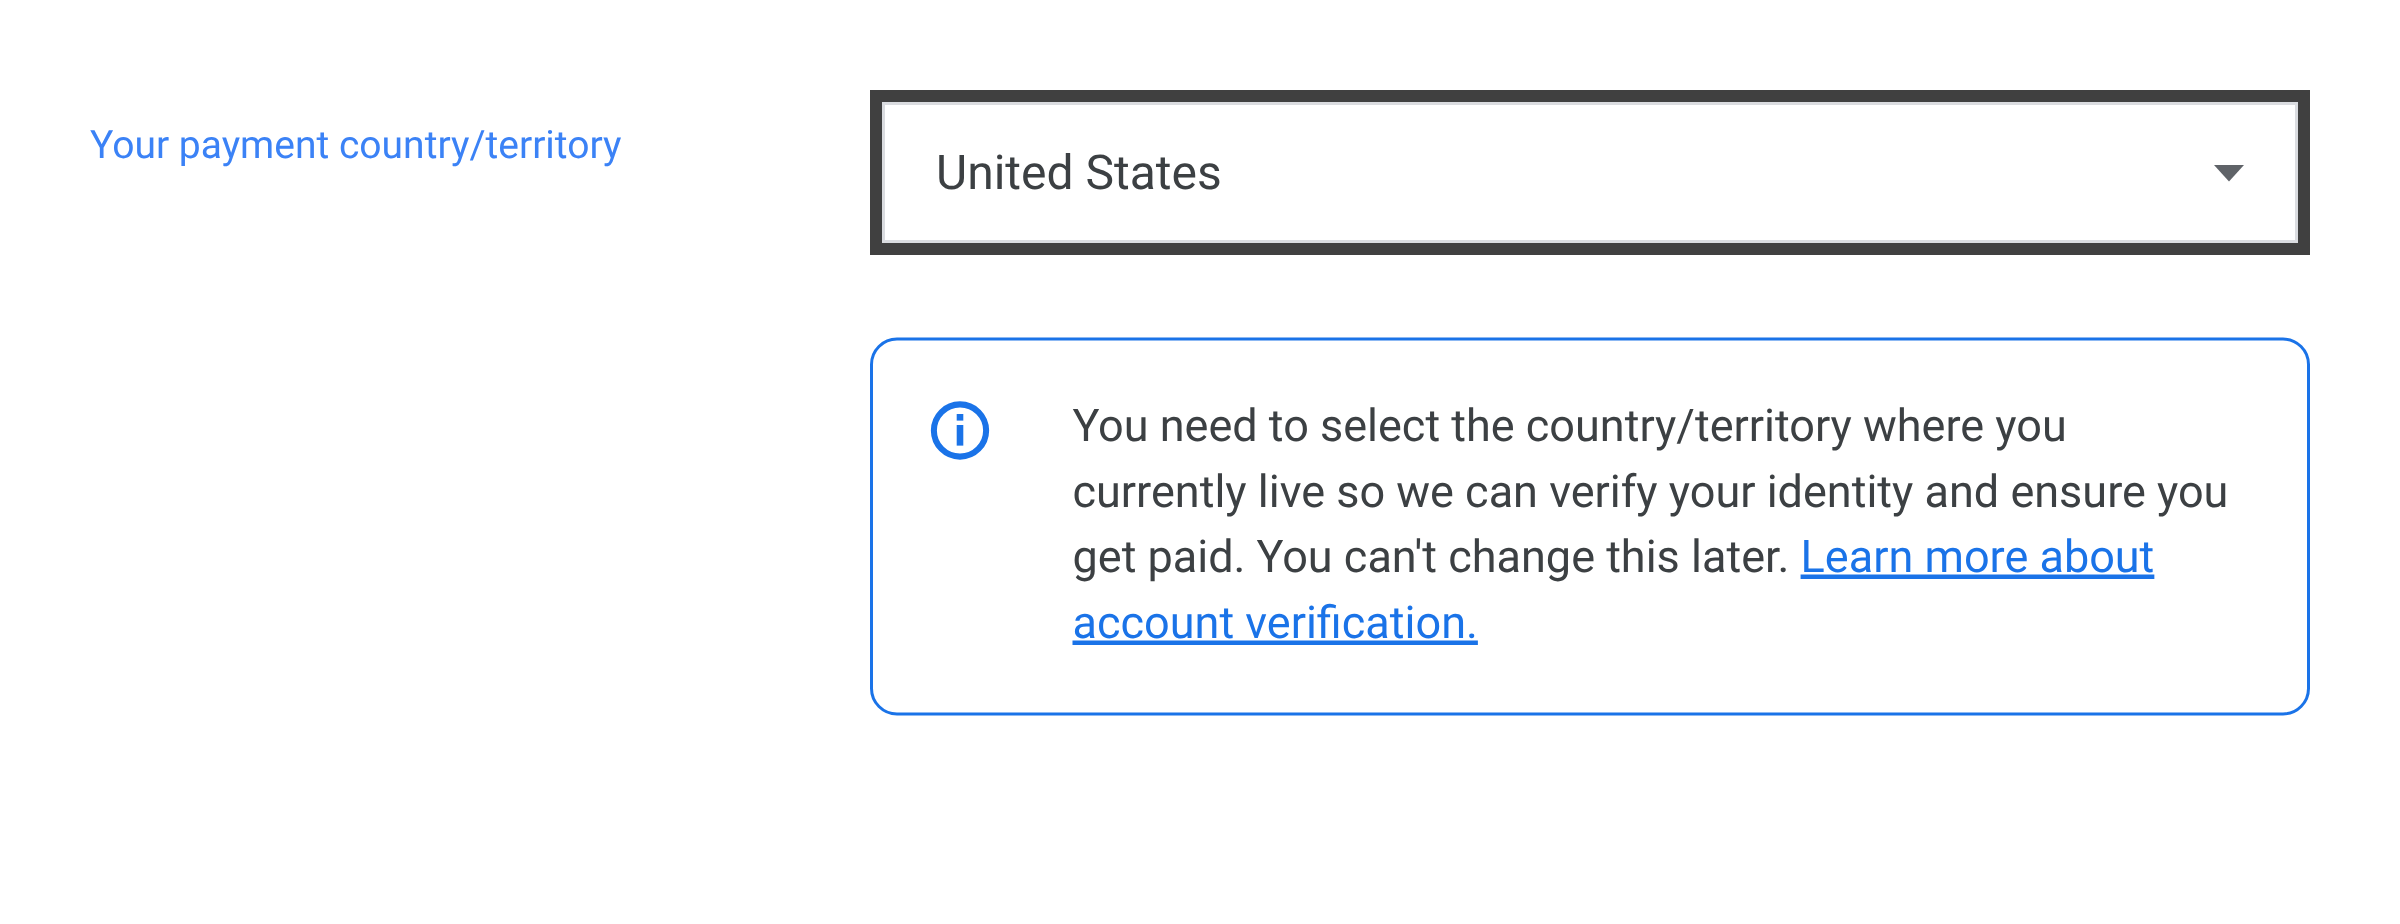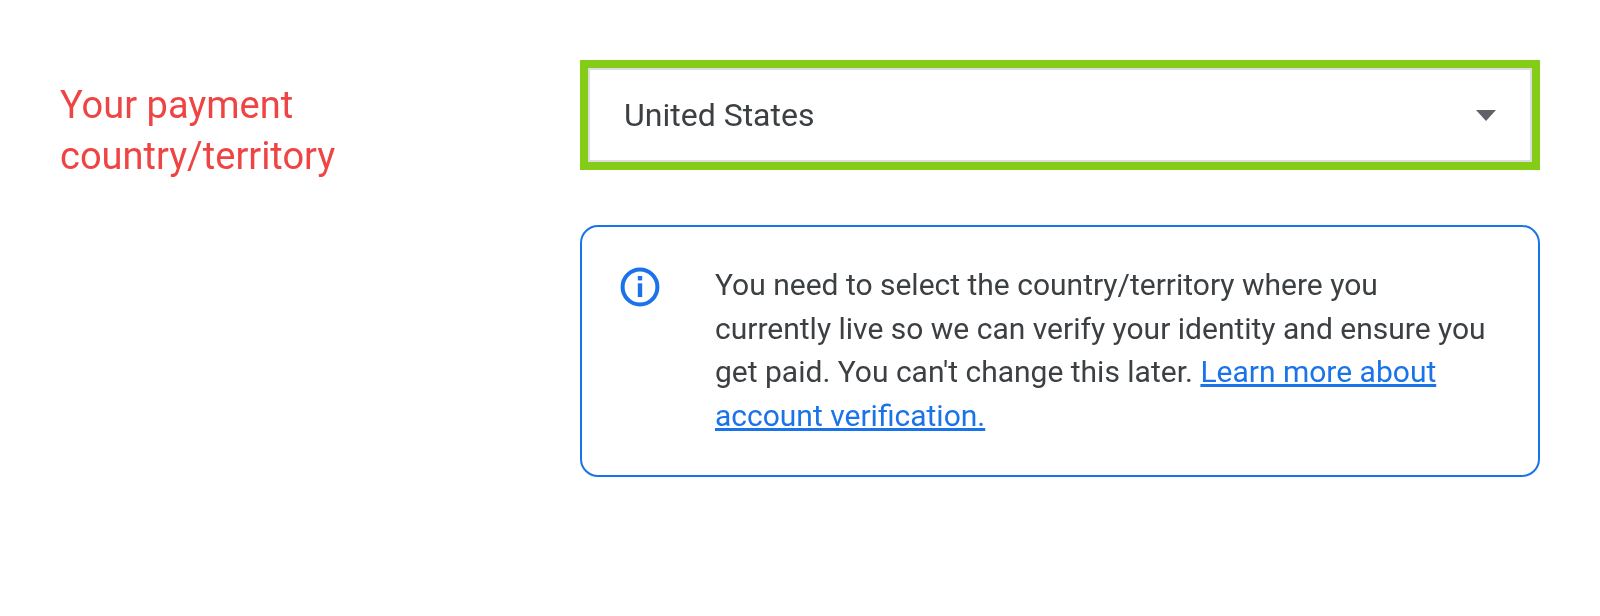--- a/index.html
+++ b/index.html
@@ -17,30 +17,30 @@
     .form-row {
       display: flex;
       align-items: flex-start;
       gap: 40px;
     }
     .label-column {
       flex: 0 0 480px;
       padding-top: 20px;
     }
     .field-label {
-      font-size: 38px;
-      color: #ef4444;
+      font-size: 26px;
+      color: #3b82f6;
       line-height: 1.35;
       font-weight: 400;
     }
     .field-column {
       flex: 1;
     }
     .select-highlight {
-      border: 8px solid #84cc16;
+      border: 8px solid #404040;
       padding: 0;
     }
     .select-box {
       display: flex;
       align-items: center;
       justify-content: space-between;
       padding: 26px 34px;
       border: 2px solid #dadce0;
       background: #ffffff;
       cursor: pointer;

